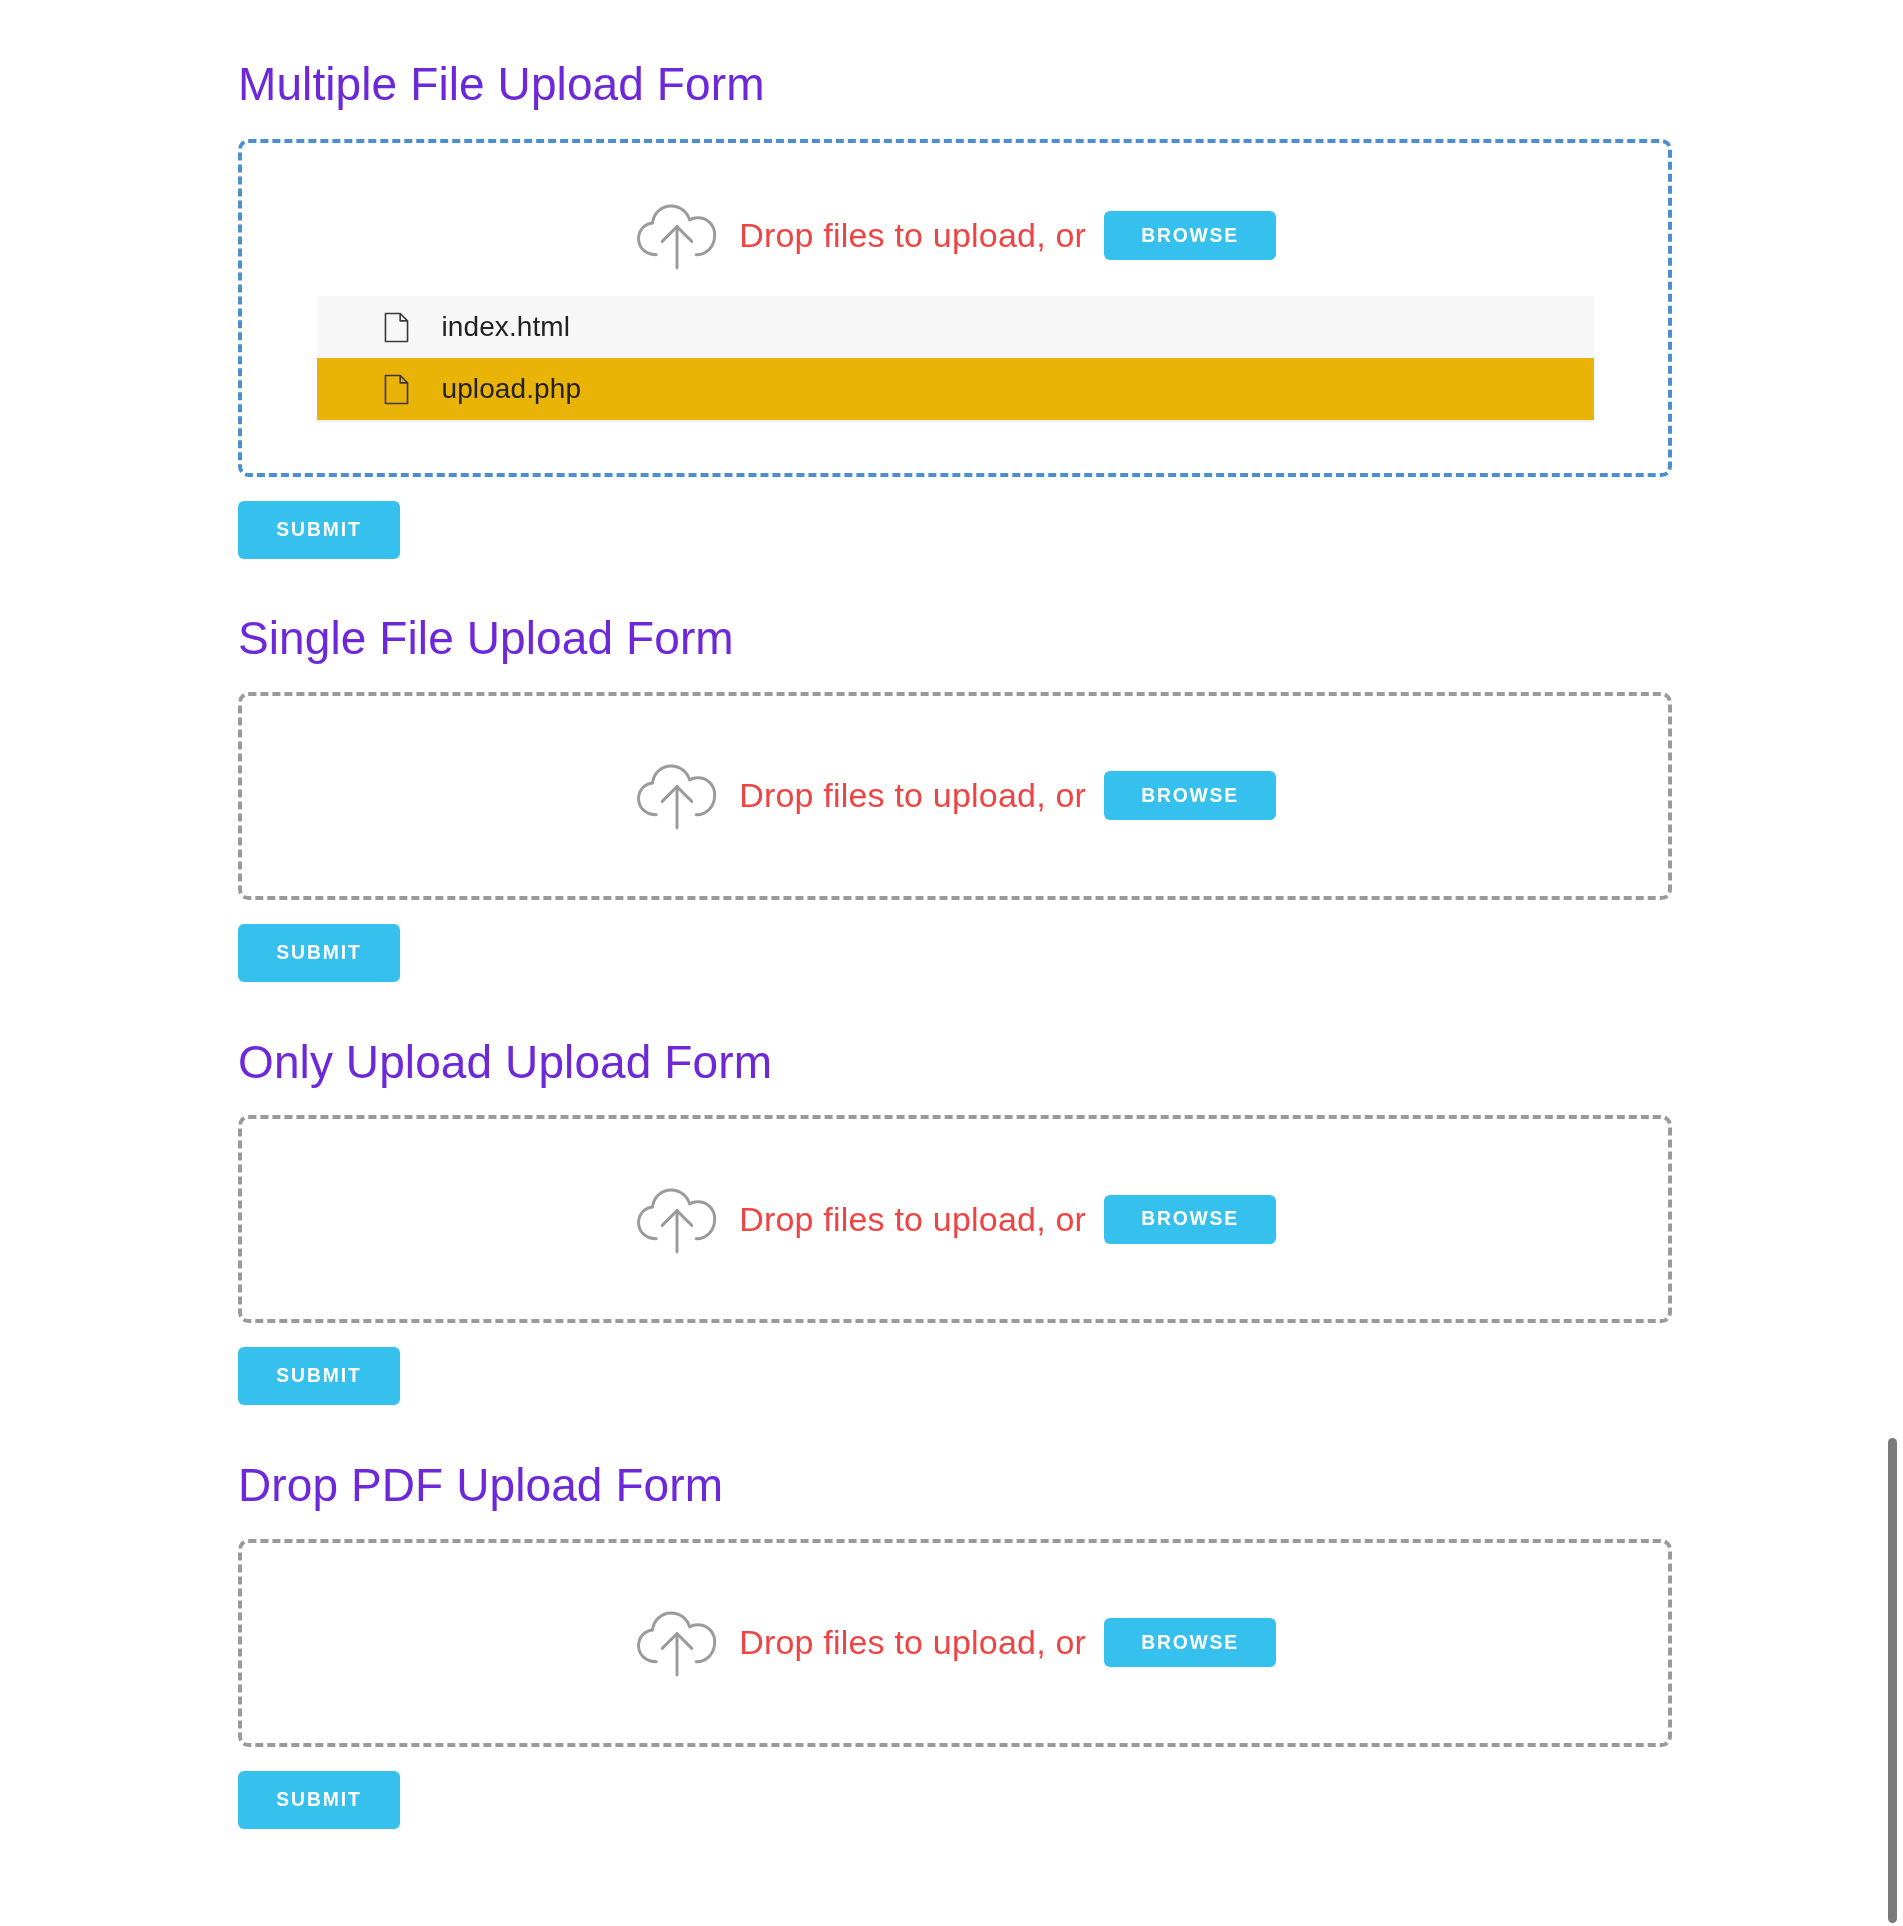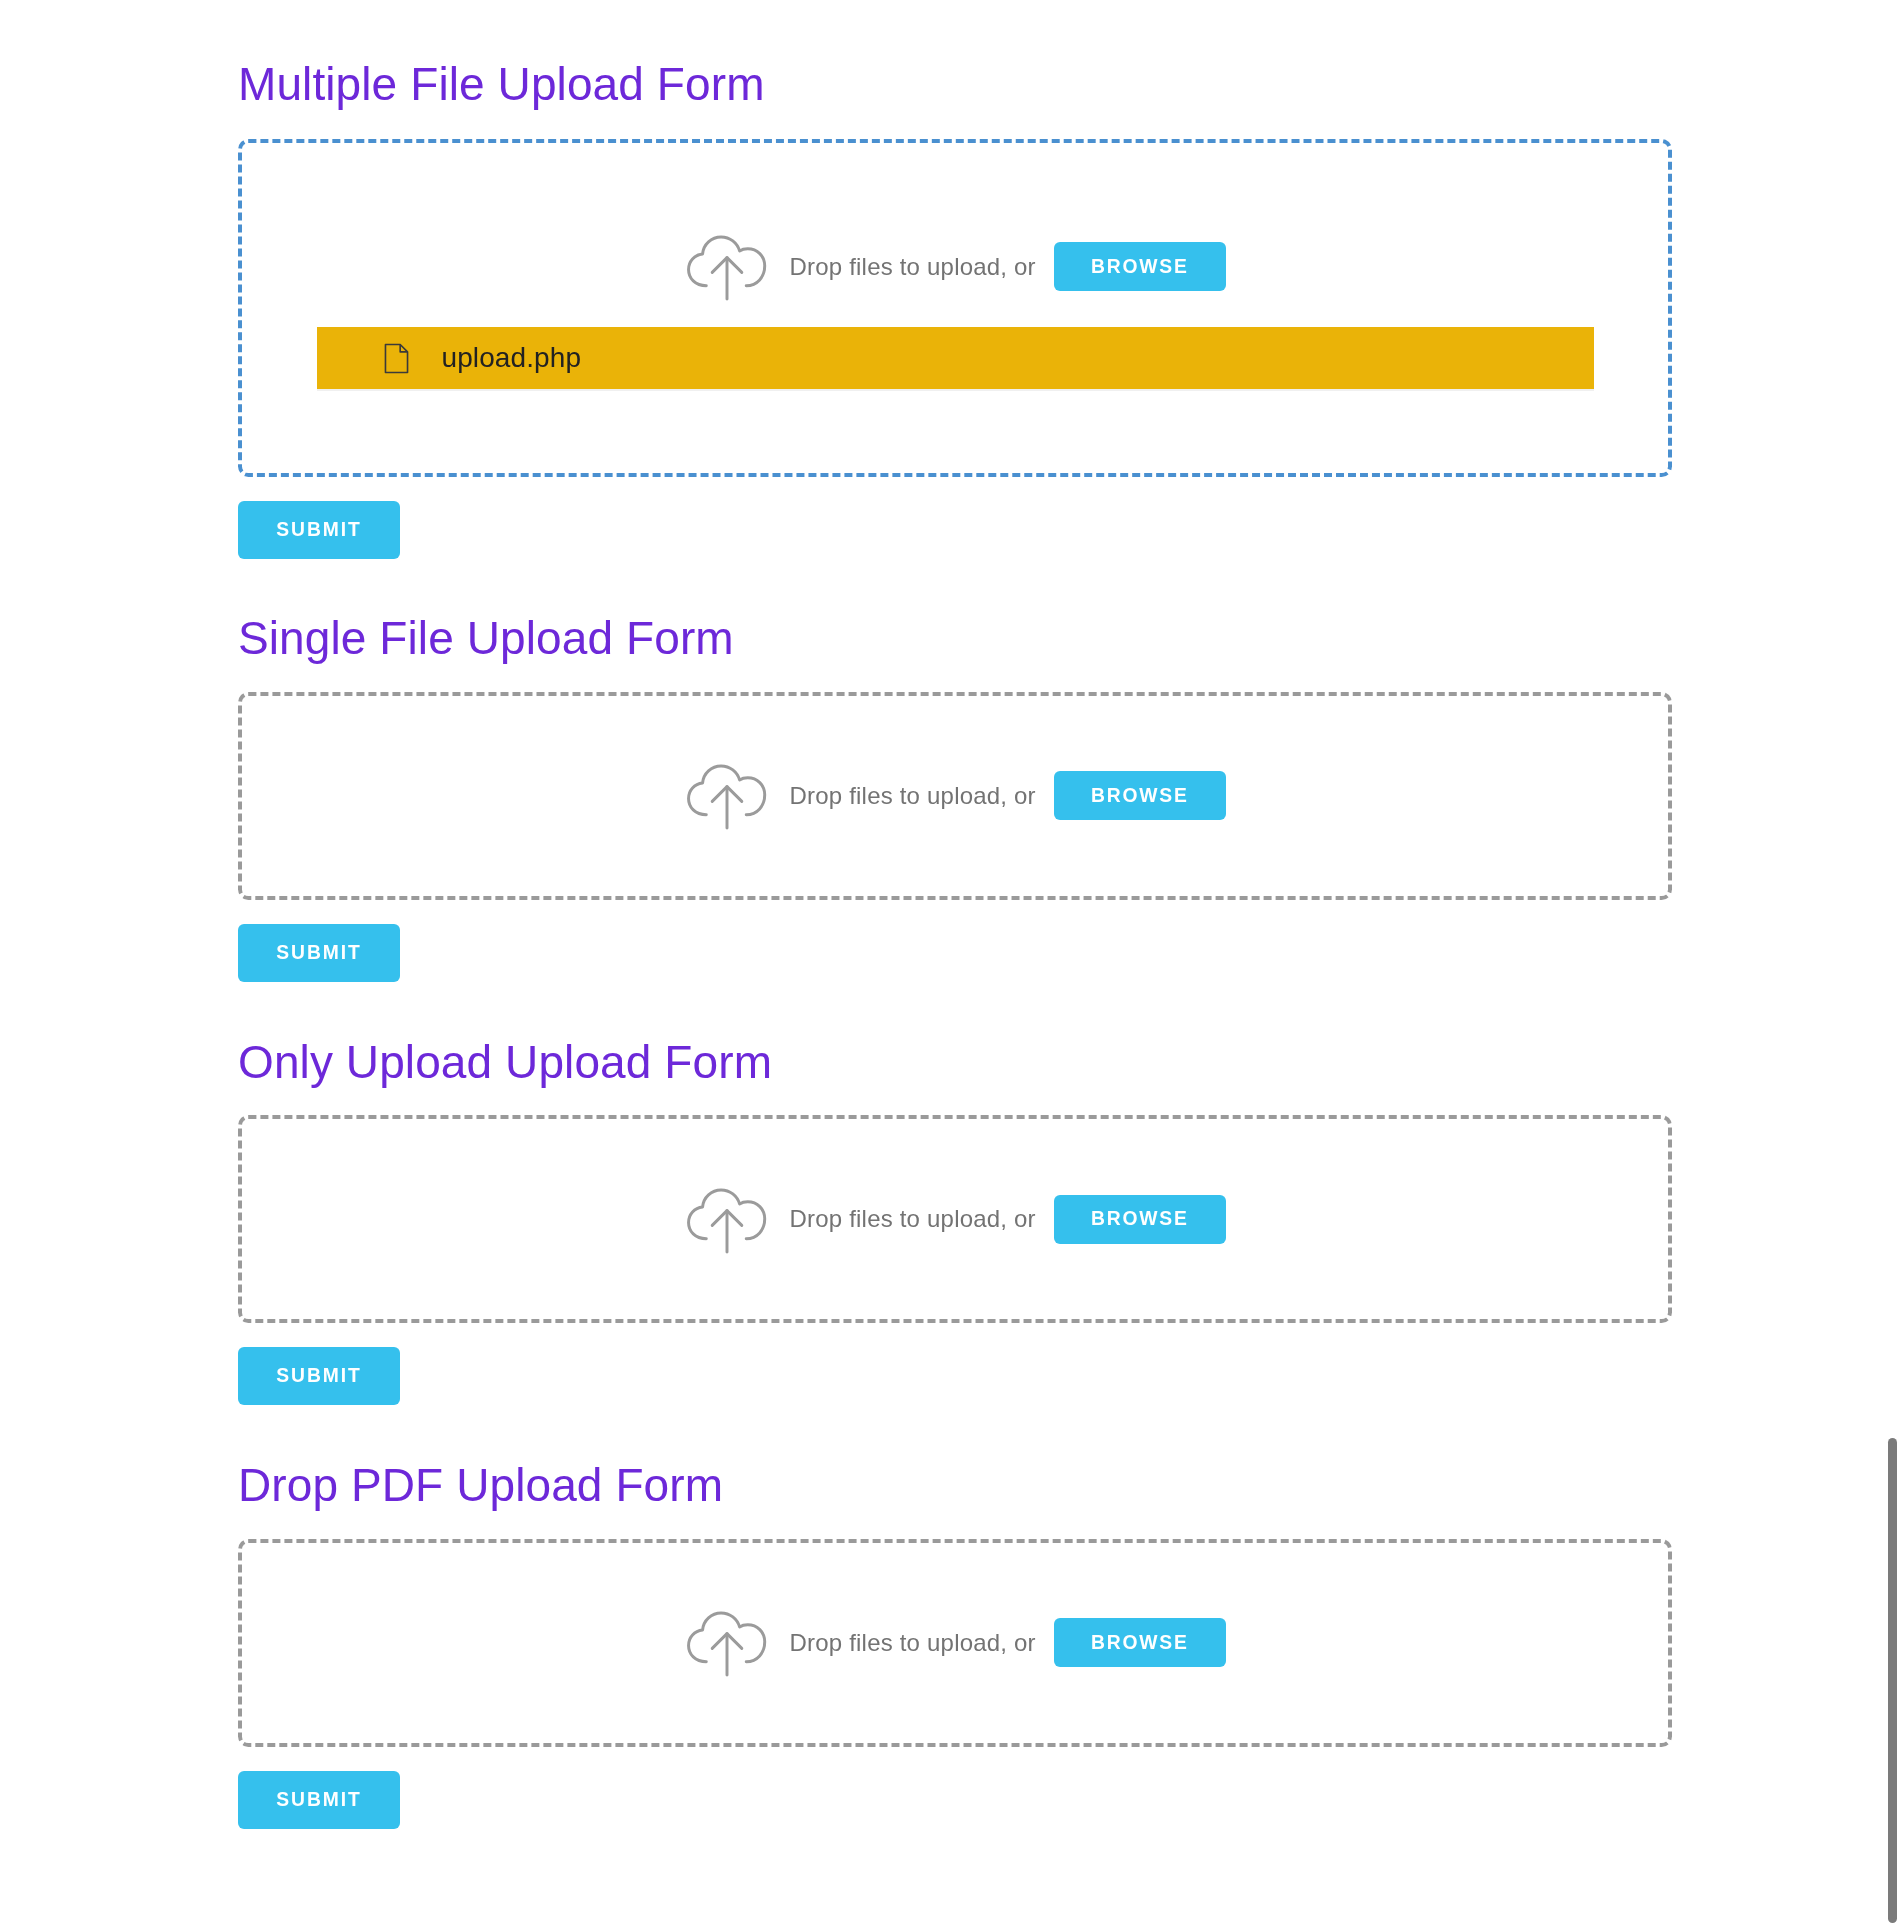--- a/index.html
+++ b/index.html
@@ -72,23 +72,23 @@
 
   .cloud-icon {
     width: 86px;
     height: 71px;
     flex: none;
     display: block;
   }
 
   .dz-text {
     font-family: "Liberation Sans", sans-serif;
-    font-size: 24px;
+    font-size: 34px;
     font-weight: 400;
-    color: #737373;
+    color: #ef4444;
     letter-spacing: 0.2px;
     white-space: nowrap;
     margin-left: 19.3px;
     margin-right: 18px;
   }
 
   .btn {
     display: inline-flex;
     align-items: center;
     justify-content: center;
@@ -180,20 +180,27 @@
           <svg class="cloud-icon" viewBox="0 0 116 96" fill="none" aria-hidden="true">
             <path d="M30 74 C15 74 6 64 6 52 C6 41 14 32 25 31 C26 18 37 8 50 8 C62 8 72 16 75 27 C78 25 82 24 86 24 C99 24 109 34 109 47 C109 62 99 74 84 74" stroke="#9b9b9b" stroke-width="4" stroke-linecap="round" stroke-linejoin="round"></path>
             <path d="M58 92 L58 36" stroke="#9b9b9b" stroke-width="4" stroke-linecap="round"></path>
             <path d="M38 56 L58 36 L78 56" stroke="#9b9b9b" stroke-width="4" stroke-linecap="round" stroke-linejoin="round"></path>
           </svg>
           <span class="dz-text">Drop files to upload, or</span>
           <button class="btn btn-browse">BROWSE</button>
         </div>
 
         <div class="file-list">
+          <div class="file-row alt">
+            <svg class="file-icon" viewBox="0 0 34 42" fill="none" aria-hidden="true">
+              <path d="M2 2 H22 L32 12 V40 H2 Z" stroke="#3a3a3a" stroke-width="2.2" stroke-linejoin="round" fill="none"></path>
+              <path d="M22 2 V12 H32" stroke="#3a3a3a" stroke-width="2.2" stroke-linejoin="round"></path>
+            </svg>
+            <span class="file-name">index.html</span>
+          </div>
           <div class="file-row">
             <svg class="file-icon" viewBox="0 0 34 42" fill="none" aria-hidden="true">
               <path d="M2 2 H22 L32 12 V40 H2 Z" stroke="#3a3a3a" stroke-width="2.2" stroke-linejoin="round" fill="none"></path>
               <path d="M22 2 V12 H32" stroke="#3a3a3a" stroke-width="2.2" stroke-linejoin="round"></path>
             </svg>
             <span class="file-name">upload.php</span>
           </div>
         </div>
       </div>
 

